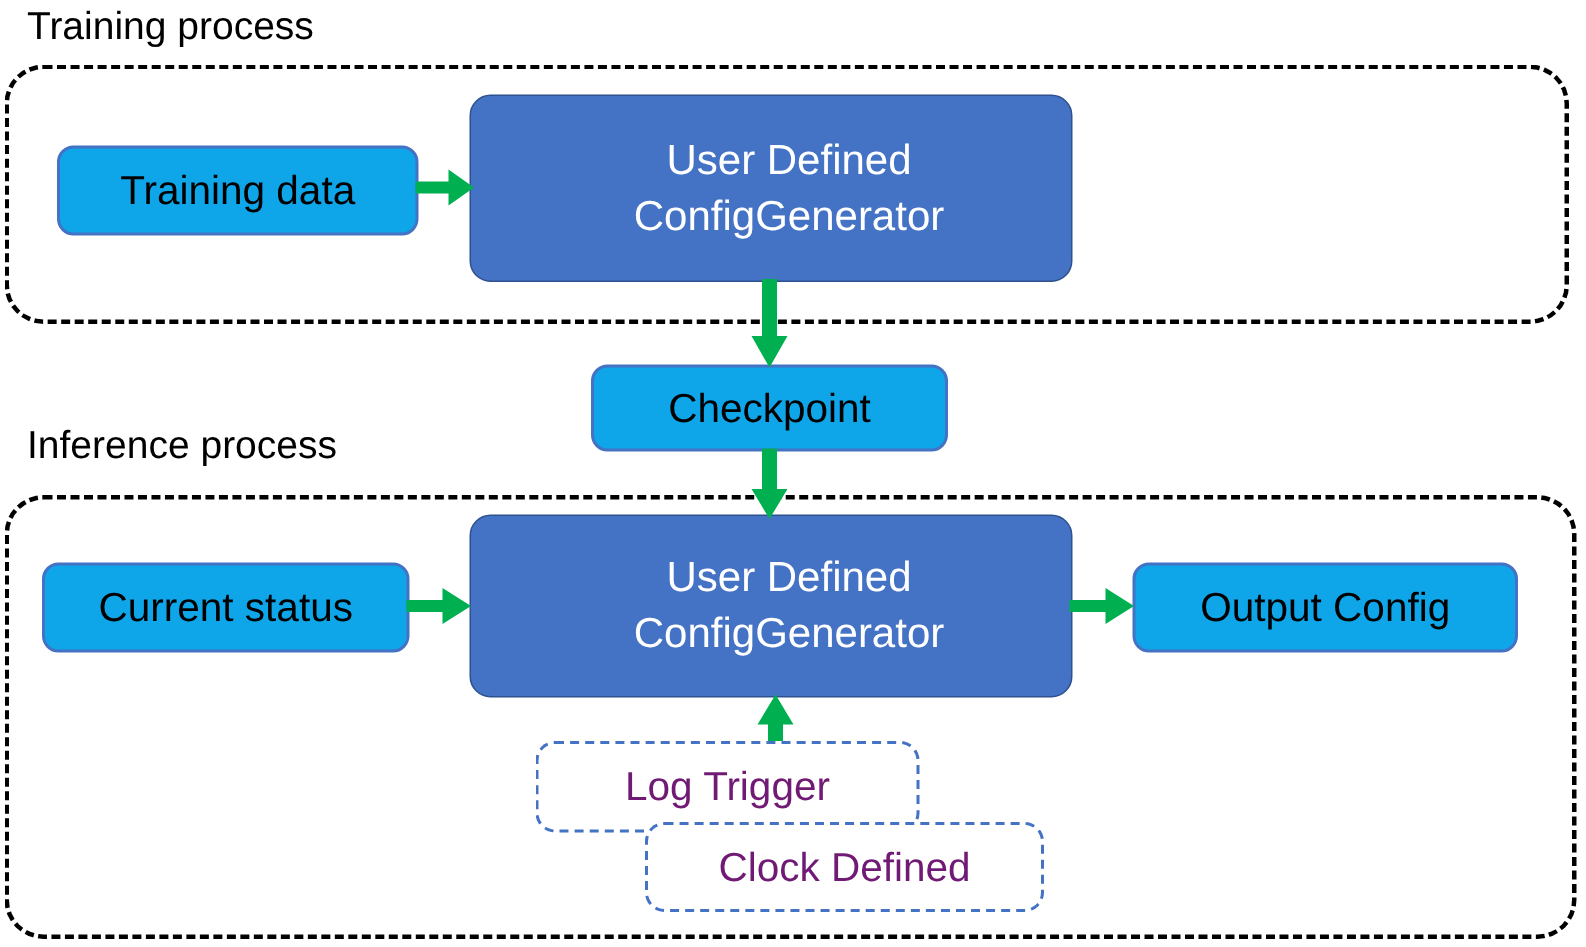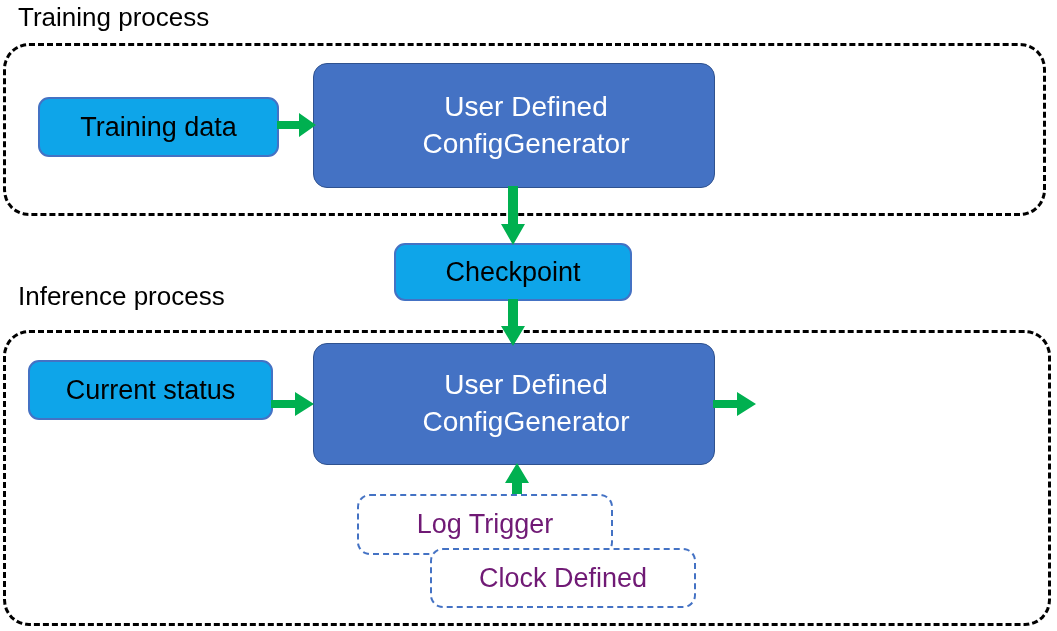--- a/index.html
+++ b/index.html
@@ -51,21 +51,21 @@
     display: flex;
     align-items: center;
     justify-content: center;
     color: #000000;
     font-size: 27px;
     white-space: nowrap;
     font-family: "Liberation Sans", sans-serif;
   }
   #box-training-data { left: 38px;  top: 97px;  width: 241px; height: 60px; }
   #box-checkpoint    { left: 394px; top: 243px; width: 238px; height: 58px; }
-  #box-current-status{ left: 28px;  top: 360px; width: 245px; height: 60px; }
+  #box-current-status{ left: 28px;  top: 375px; width: 245px; height: 60px; }
   #box-output-config { left: 755px; top: 375px; width: 257px; height: 60px; }
 
   
   .filled-box {
     position: absolute;
     box-sizing: border-box;
     background: #4472C4;
     border: 1.5px solid #2F528F;
     border-radius: 14px;
     display: flex;
@@ -171,20 +171,23 @@
     <span>User Defined</span>
     <span>ConfigGenerator</span>
   </div>
 
   <div class="arrow" id="arrow-generator-to-output">
     <svg width="44" height="28" viewBox="0 0 44 28">
       <path d="M0 10 L24 10 L24 2 L43 14 L24 26 L24 18 L0 18 Z" fill="#00B050"></path>
     </svg>
   </div>
 
+  <div class="plain-box" id="box-output-config">
+    <span>Output Config</span>
+  </div>
 
   <div class="arrow" id="arrow-trigger-to-generator">
     <svg width="26" height="40" viewBox="0 0 26 40">
       <path d="M13 0 L25 20 L18 20 L18 39 L8 39 L8 20 L1 20 Z" fill="#00B050"></path>
     </svg>
   </div>
 
   <div class="trigger-box" id="box-log-trigger">
     <span>Log Trigger</span>
   </div>

